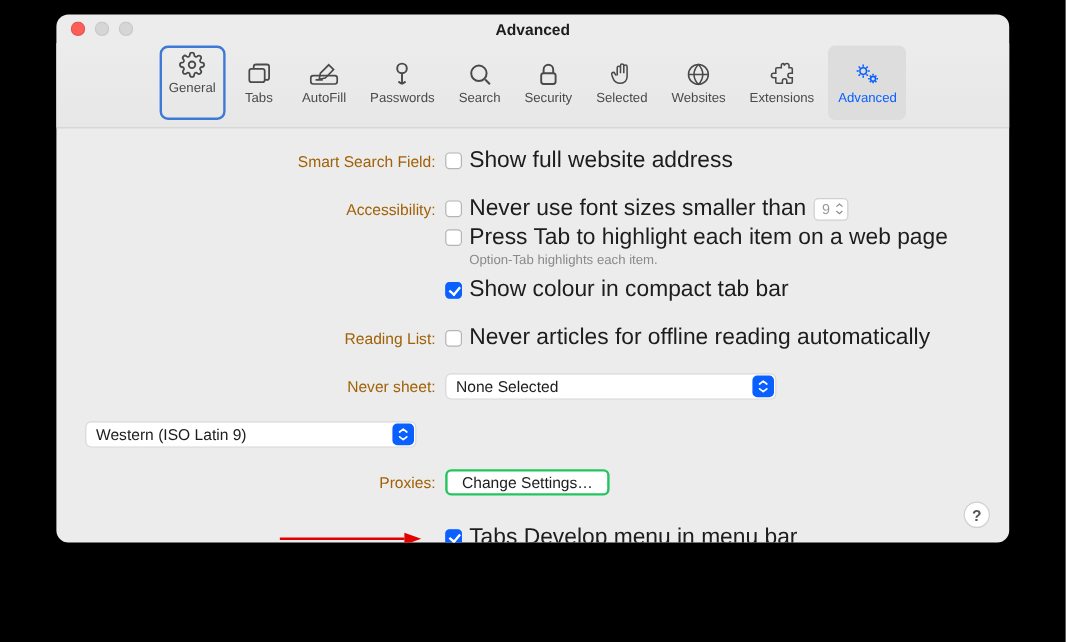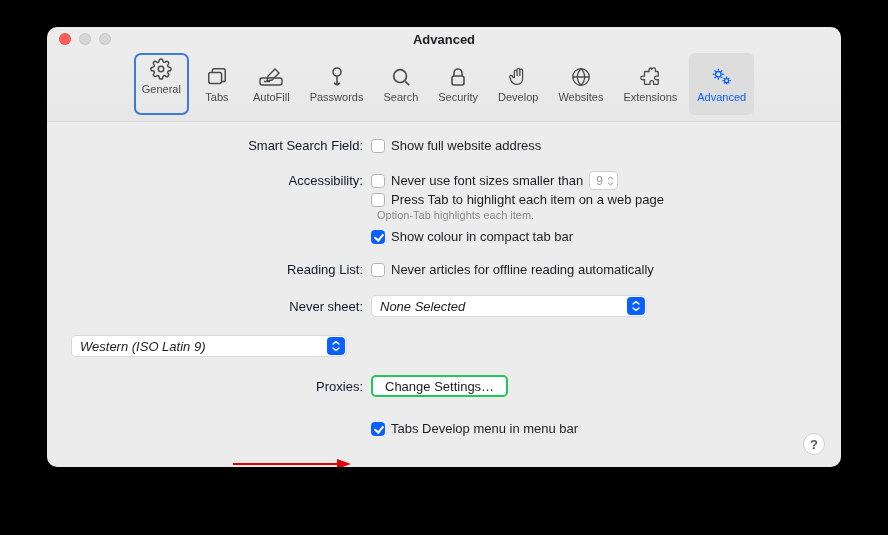--- a/index.html
+++ b/index.html
@@ -10,21 +10,21 @@
     height: 535px;
     font-family: -apple-system, "Helvetica Neue", Helvetica, Arial, sans-serif;
     font-size: 13px;
     color: #1d1d1f;
     overflow: hidden;
     position: relative;
   }
   .window {
     position: absolute;
     left: 47px;
-    top: 27px;
+    top: 12px;
     width: 794px;
     height: 440px;
     background: #ececec;
     border-radius: 10px;
     box-shadow: 0 10px 40px rgba(0,0,0,0.5);
     display: flex;
     flex-direction: column;
   }
   .titlebar {
     height: 24px;
@@ -77,21 +77,21 @@
     display: flex;
     align-items: center;
     margin-bottom: 6px;
   }
   .row.tight { margin-bottom: 2px; }
   .lbl-right {
     width: 300px;
     text-align: right;
     padding-right: 8px;
     font-size: 13px;
-    color: #0f172a;
+    color: #a16207;
   }
   .ctrl {
     display: flex;
     align-items: center;
     gap: 6px;
   }
   .chk {
     appearance: none;
     width: 14px;
     height: 14px;
@@ -107,22 +107,22 @@
   }
   .chk:checked::after {
     content: "";
     position: absolute;
     left: 4px; top: 1px;
     width: 4px; height: 7px;
     border: solid #fff;
     border-width: 0 2px 2px 0;
     transform: rotate(40deg);
   }
-  .opt { font-size: 13px; }
-  .hint { font-size: 11px; color: #8a8a8a; margin-left: 6px; margin-top: 0; margin-bottom: 6px; }
+  .opt { font-size: 19px; }
+  .hint { font-size: 11px; color: #8a8a8a; margin-left: 20px; margin-top: 0; margin-bottom: 6px; }
   .mini-select {
     display: inline-flex;
     align-items: center;
     gap: 4px;
     border: 1px solid #d0d0d0;
     border-radius: 4px;
     background: #fff;
     height: 19px;
     padding: 0 3px 0 6px;
     font-size: 12px;
@@ -139,21 +139,20 @@
   .mac-select {
     display: flex;
     align-items: center;
     justify-content: space-between;
     width: 276px;
     height: 22px;
     background: #fff;
     border: 1px solid #d8d8d8;
     border-radius: 5px;
     padding-left: 8px;
-    font-style: italic;
   }
   .mac-select .cap {
     width: 18px; height: 18px;
     background: #0a60ff;
     border-radius: 4px;
     display: flex;
     align-items: center;
     justify-content: center;
     margin-right: 1px;
   }
@@ -266,21 +265,21 @@
       </span>
       <span class="lbl">Security</span>
     </div>
 
     <div class="tab">
       <span class="ic">
         <svg width="22" height="22" viewBox="0 0 24 24" fill="none" stroke="currentColor" stroke-width="1.4">
             <path d="M8 13V6a1.5 1.5 0 1 1 3 0v5V4a1.5 1.5 0 1 1 3 0v7V5a1.5 1.5 0 1 1 3 0v9c0 3-2 6-6 6s-6-2-7-5l-1-3a1.5 1.5 0 0 1 2.8-1l1 2"></path>
           </svg>
       </span>
-      <span class="lbl">Develop</span>
+      <span class="lbl">Selected</span>
     </div>
 
     <div class="tab">
       <span class="ic">
         <svg width="22" height="22" viewBox="0 0 24 24" fill="none" stroke="currentColor" stroke-width="1.4">
             <circle cx="12" cy="12" r="9"></circle>
             <path d="M3 12h18M12 3c2.5 2.5 4 5.5 4 9s-1.5 6.5-4 9c-2.5-2.5-4-5.5-4-9s1.5-6.5 4-9z"></path>
           </svg>
       </span>
       <span class="lbl">Websites</span>

